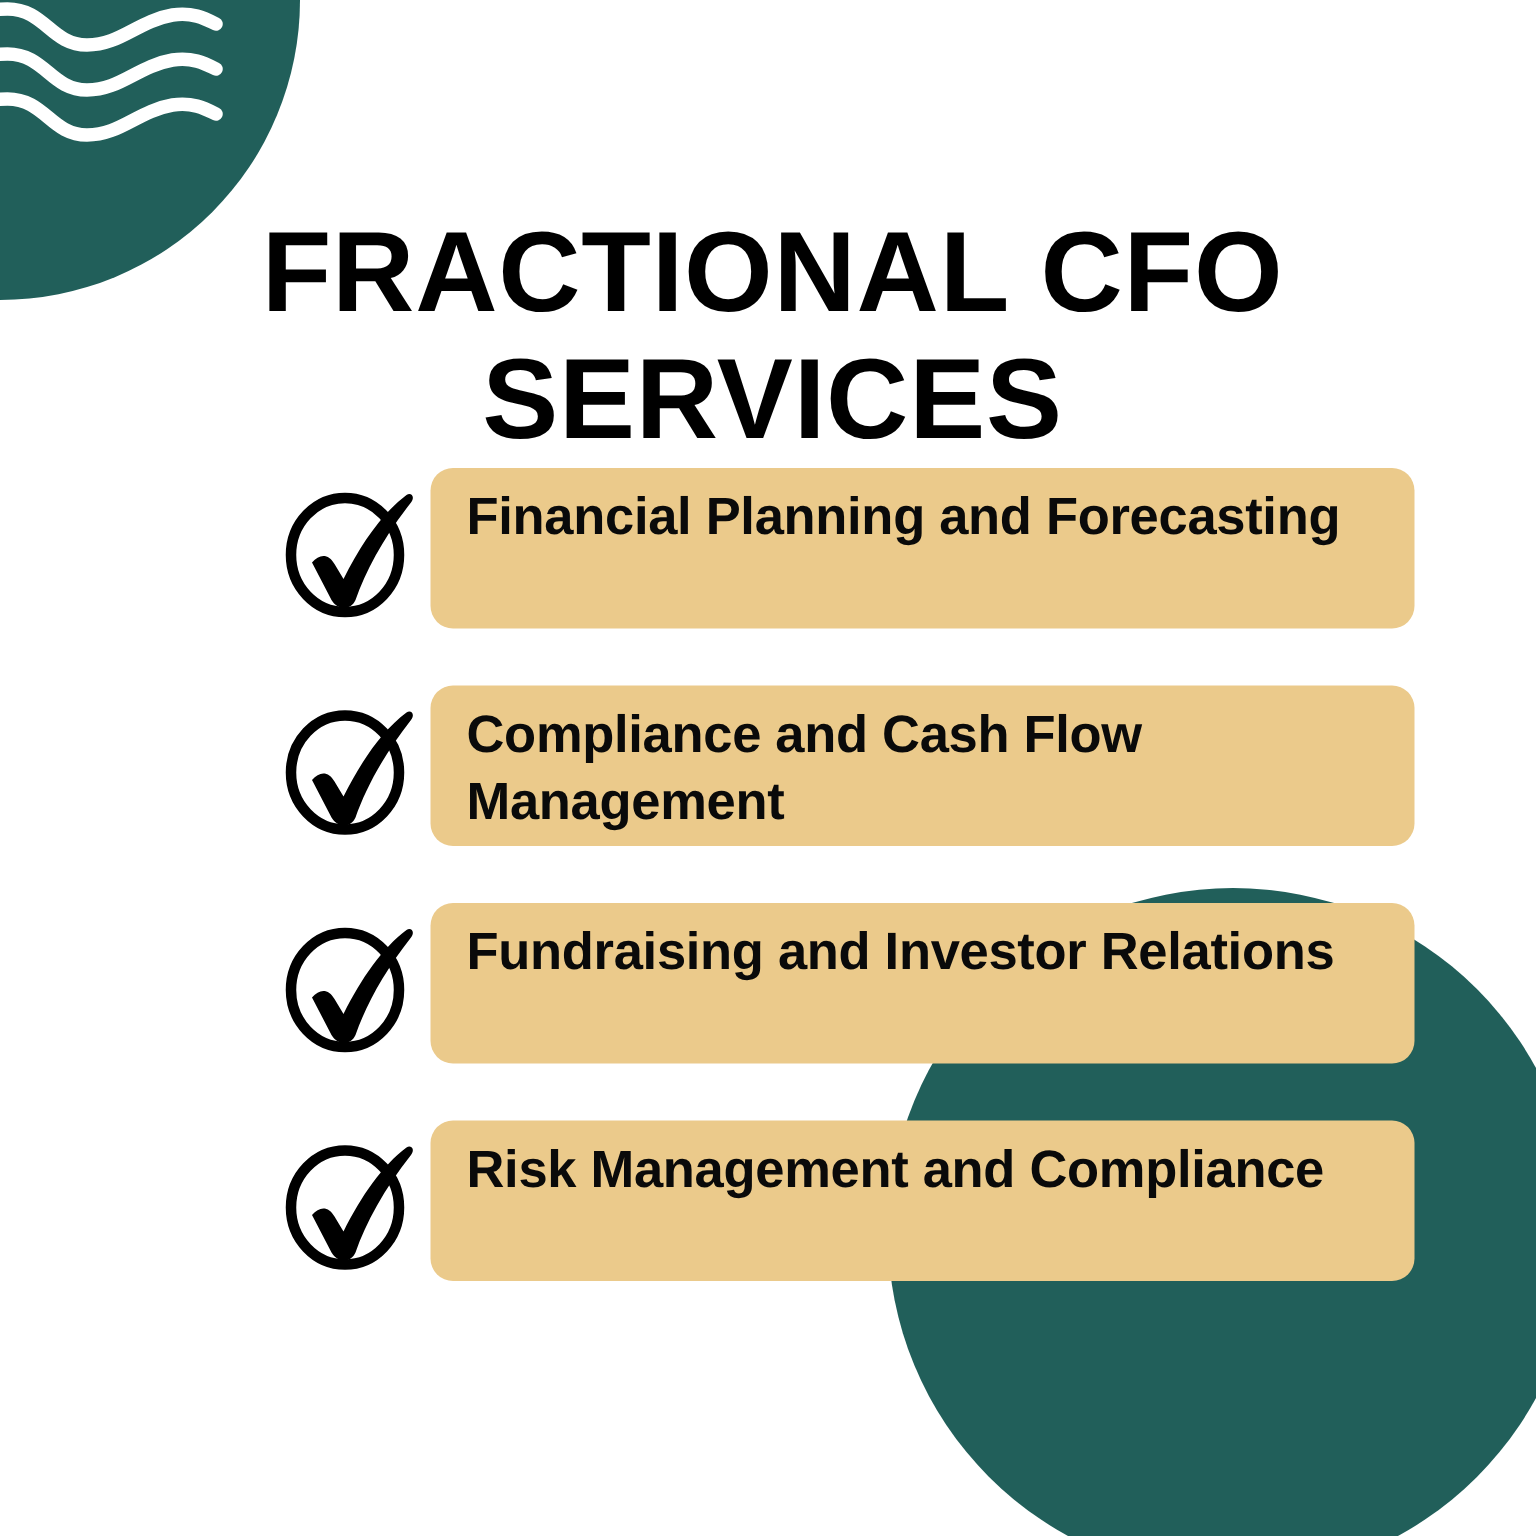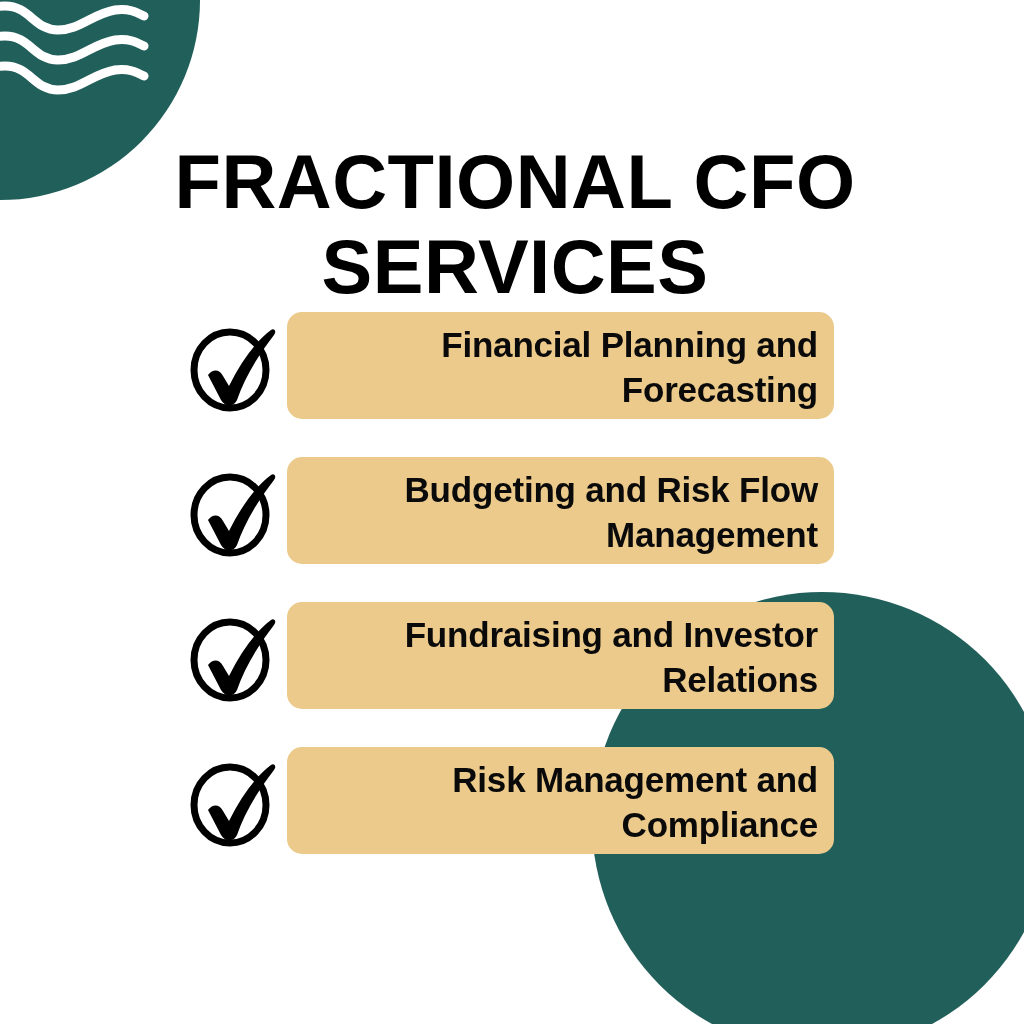--- a/index.html
+++ b/index.html
@@ -86,27 +86,26 @@
     position: absolute;
     left: 0px;
     top: 6px;
     width: 96px;
     height: 96px;
   }
   .service-pill {
     position: absolute;
     left: 101px;
     top: 0;
-    width: 547px;
+    width: 656px;
     height: 107px;
     background: #EBCA8B;
     border-radius: 15px;
     box-sizing: border-box;
     padding: 11px 16px 0 24px;
-    text-align: right;
   }
   .service-label {
     font-family: "Liberation Sans", sans-serif;
     font-weight: bold;
     font-size: 35px;
     line-height: 1.28;
     color: #0a0a0a;
     letter-spacing: -0.2px;
     transform: scaleX(0.96);
     transform-origin: left top;
@@ -143,21 +142,21 @@
         <span class="service-label">Financial Planning and Forecasting</span>
       </div>
     </div>
 
     <div class="service-row">
       <svg class="check-icon" viewBox="0 0 96 96" xmlns="http://www.w3.org/2000/svg">
         <ellipse cx="44" cy="52" rx="36" ry="38" fill="none" stroke="#000000" stroke-width="7"></ellipse>
         <path d="M 22 57 C 27 51, 33 51, 37 58 L 43 68 C 55 44, 69 24, 85 12 C 88 10, 91 13, 88 17 C 70 40, 58 62, 51 82 C 48 89, 39 89, 35 82 Z" fill="#000000"></path>
       </svg>
       <div class="service-pill">
-        <span class="service-label">Budgeting and Risk Flow Management</span>
+        <span class="service-label">Compliance and Cash Flow Management</span>
       </div>
     </div>
 
     <div class="service-row">
       <svg class="check-icon" viewBox="0 0 96 96" xmlns="http://www.w3.org/2000/svg">
         <ellipse cx="44" cy="52" rx="36" ry="38" fill="none" stroke="#000000" stroke-width="7"></ellipse>
         <path d="M 22 57 C 27 51, 33 51, 37 58 L 43 68 C 55 44, 69 24, 85 12 C 88 10, 91 13, 88 17 C 70 40, 58 62, 51 82 C 48 89, 39 89, 35 82 Z" fill="#000000"></path>
       </svg>
       <div class="service-pill">
         <span class="service-label">Fundraising and Investor Relations</span>

